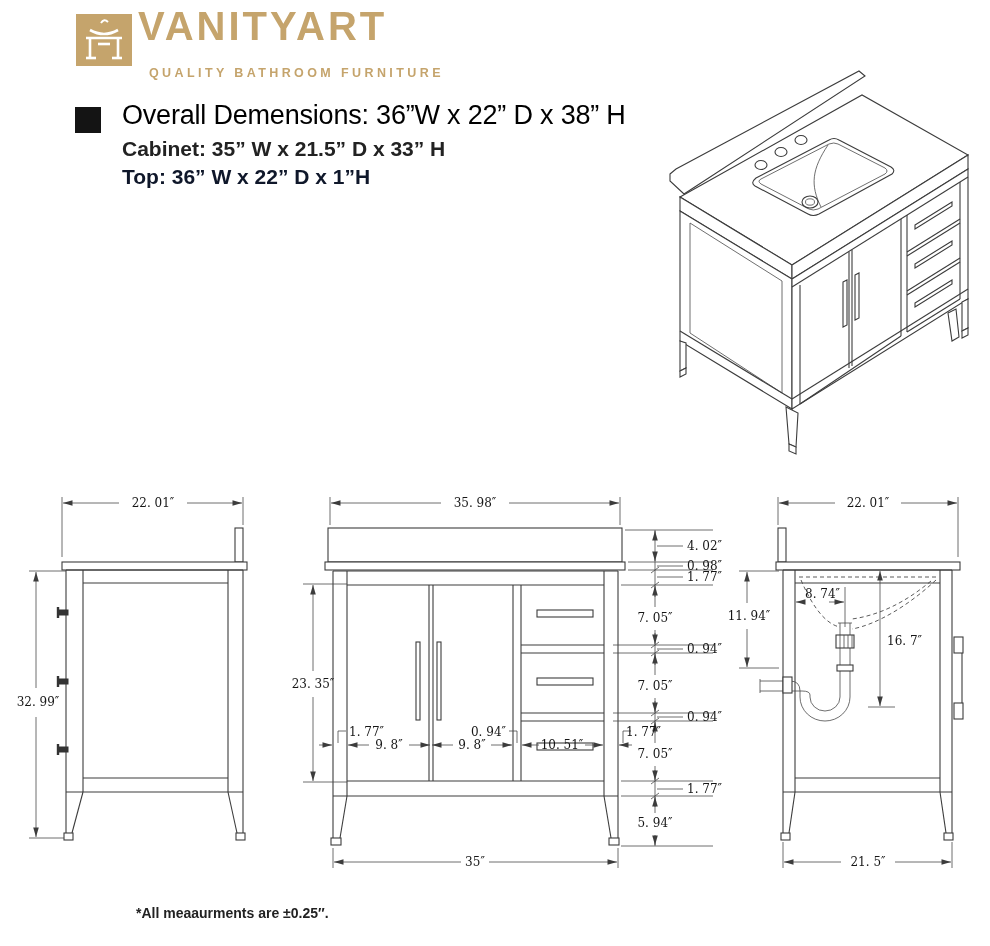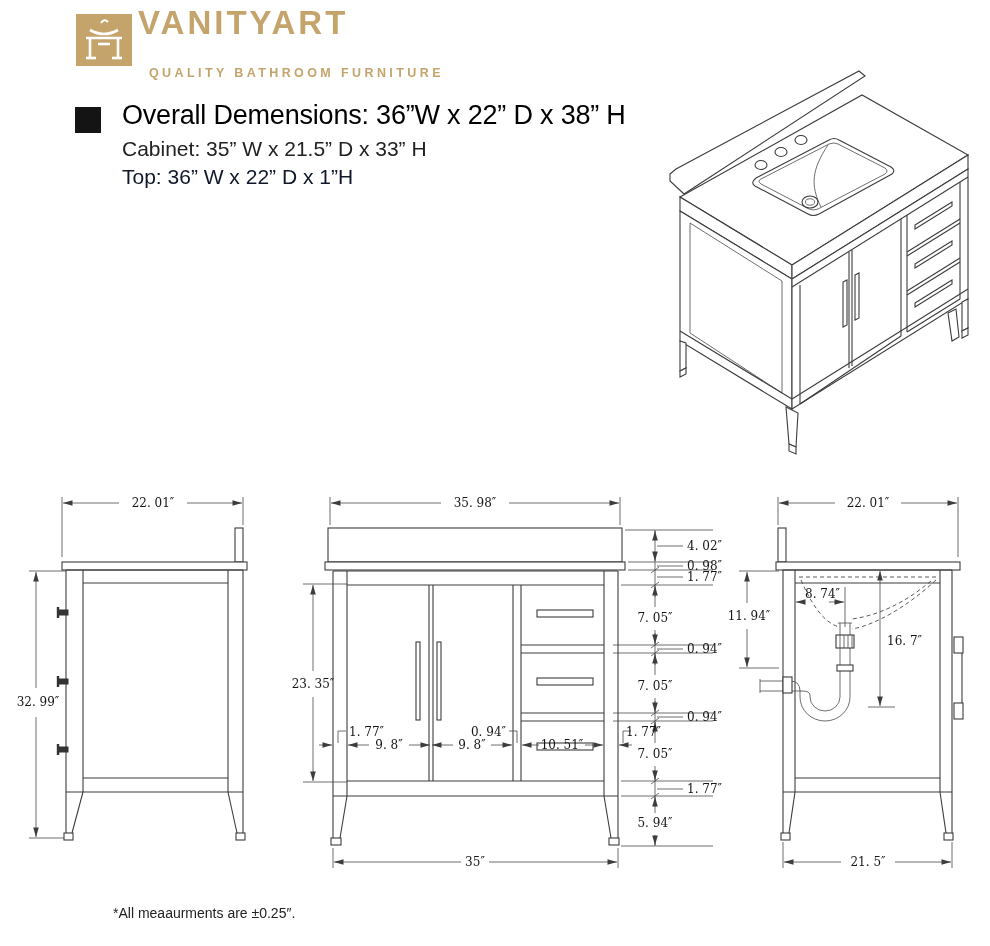--- a/index.html
+++ b/index.html
@@ -1,31 +1,31 @@
 <!DOCTYPE html>
 <html><head>
 <meta charset="utf-8">
 <style>
   html,body{margin:0;padding:0;}
   body{
     width:990px;height:946px;background:#ffffff;position:relative;overflow:hidden;
     font-family:"Liberation Sans", sans-serif;
   }
-  .abs{position:absolute;}
+  .abs{position:absolute;font-weight:bold;}
   
   .logo-icon{left:76px;top:14px;width:56px;height:52px;background:#c5a46c;}
-  .brand-name{left:138px;top:4px;font-size:33px;font-weight:bold;color:#c5a46c;letter-spacing:3px;}
+  .brand-name{left:138px;top:4px;font-size:40px;font-weight:bold;color:#c5a46c;letter-spacing:3px;}
   .brand-tagline{left:149px;top:66px;font-size:12.5px;font-weight:bold;color:#c5a46c;letter-spacing:3.4px;text-align:center;}
   
   .bullet{left:75px;top:107px;width:26px;height:26px;background:#141414;}
   .h-main{left:122px;top:100px;font-size:27px;color:#000000;margin:0;font-weight:400;letter-spacing:-0.2px;}
   .h-sub1{left:122px;top:137px;font-size:21px;color:#222;margin:0;}
   .h-sub2{left:122px;top:165px;font-size:21px;color:#0f172a;margin:0;}
   
-  .footnote{left:113px;top:905px;font-size:14px;color:#222;margin:0;}
+  .footnote{left:136px;top:905px;font-size:14px;color:#222;margin:0;}
   
   svg.dwg{position:absolute;overflow:visible;}
   svg.dwg .ln{stroke:#3c3c3c;stroke-width:1.1;fill:none;}
   svg.dwg .thin{stroke:#4a4a4a;stroke-width:0.8;fill:none;}
   svg.dwg .wfill{fill:#ffffff;stroke:#3c3c3c;stroke-width:1.1;}
   svg.dwg .dash{stroke:#4a4a4a;stroke-width:0.9;fill:none;stroke-dasharray:4 3;}
   svg.dwg text{font-family:"DejaVu Serif", serif;font-size:12px;fill:#161616;}
   svg.dwg .dark{fill:#333;stroke:#333;}
 </style>
 </head>

